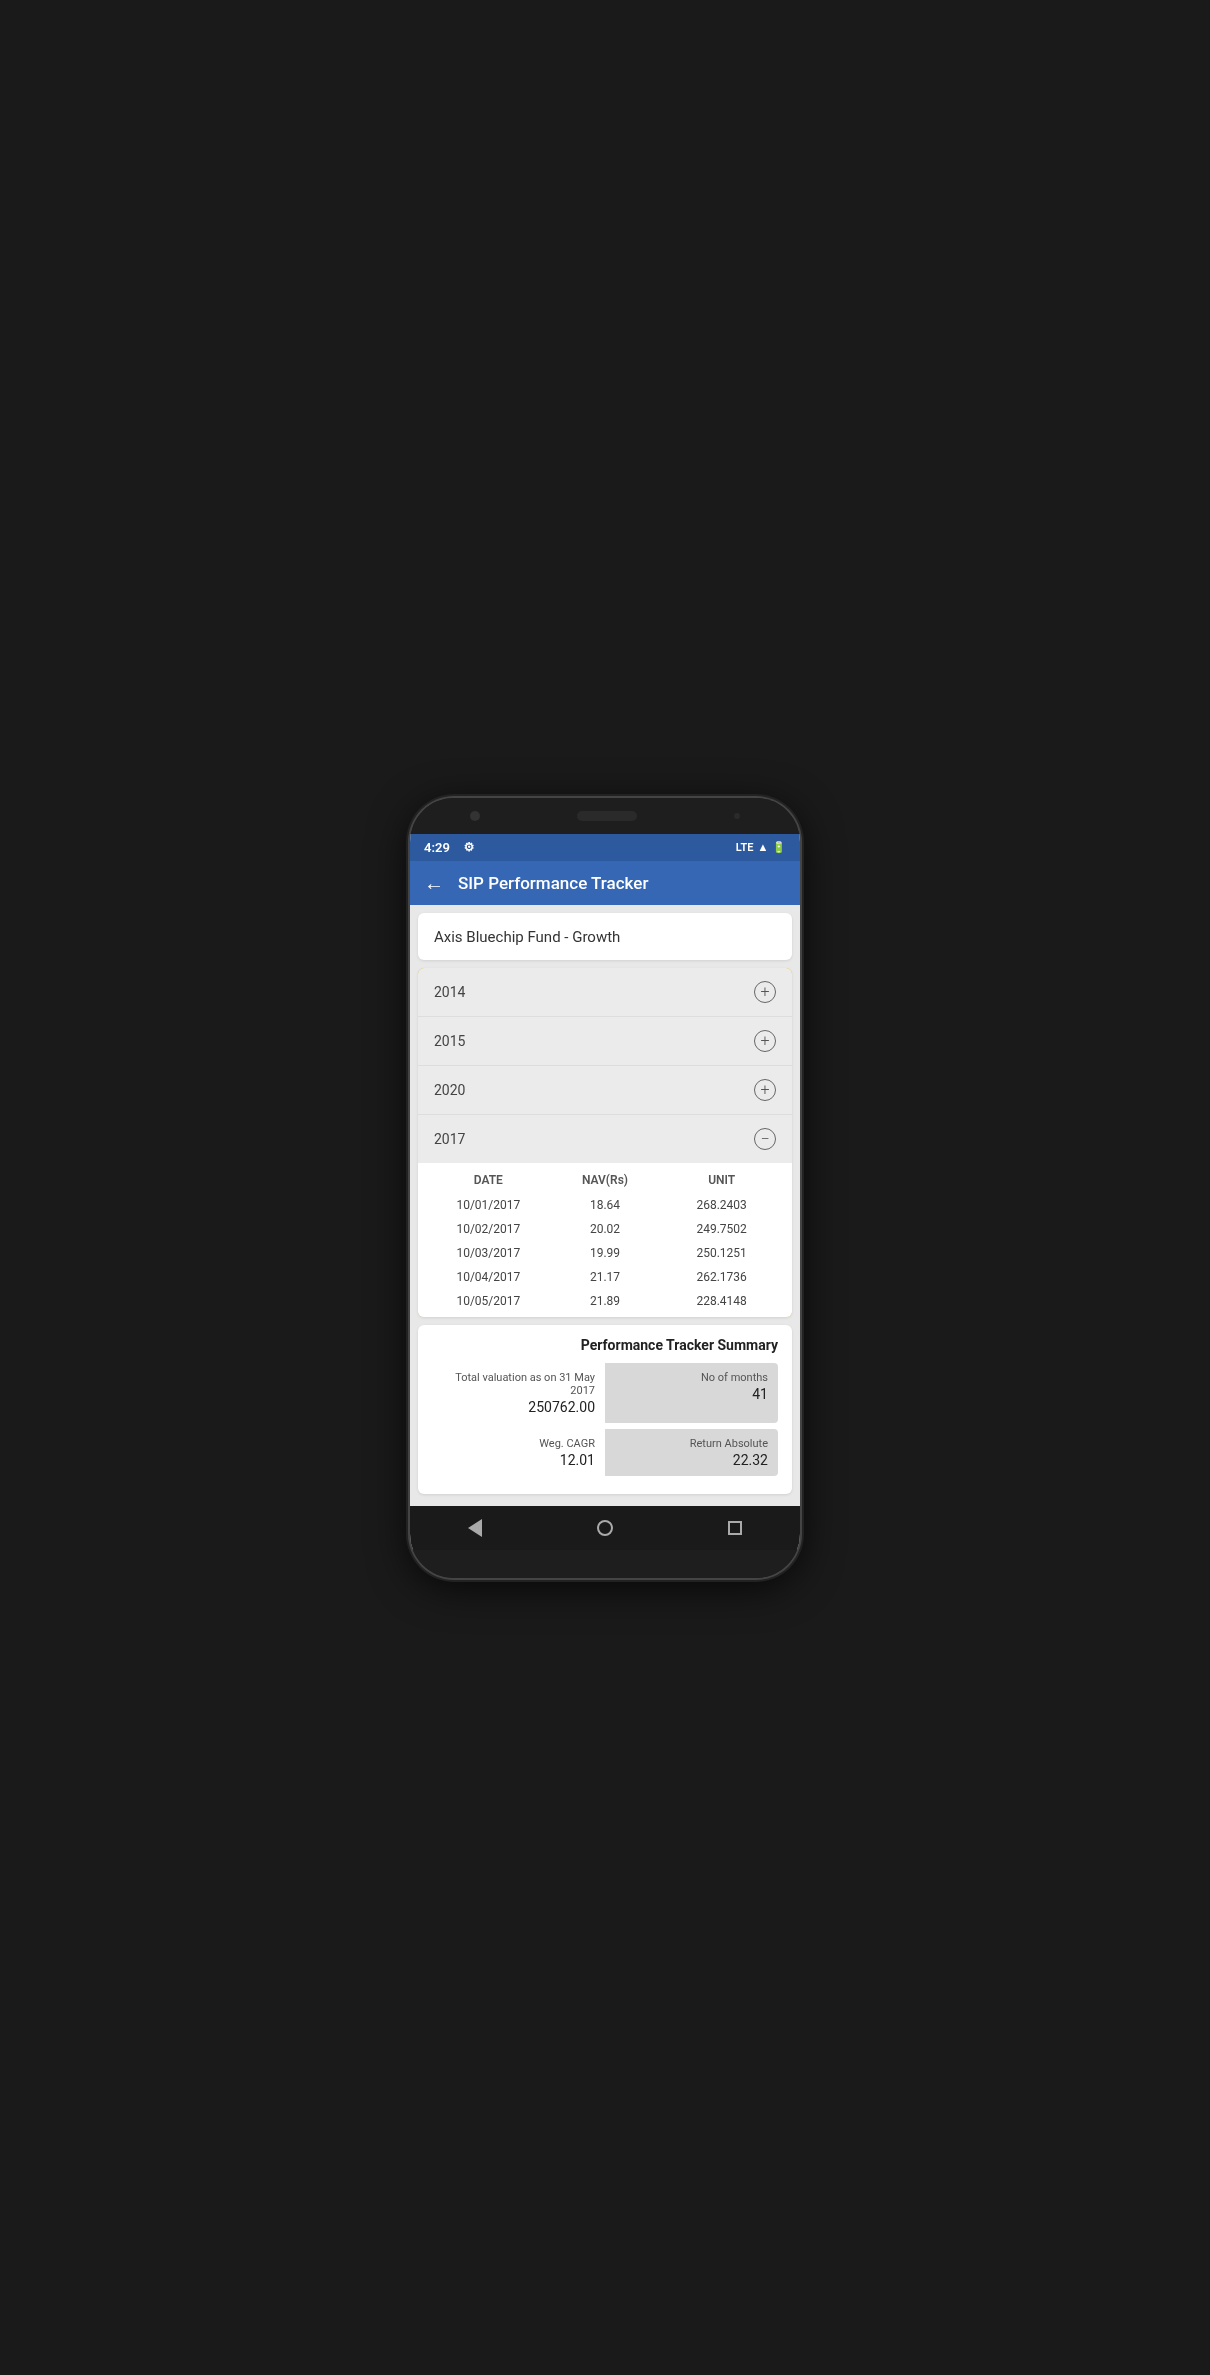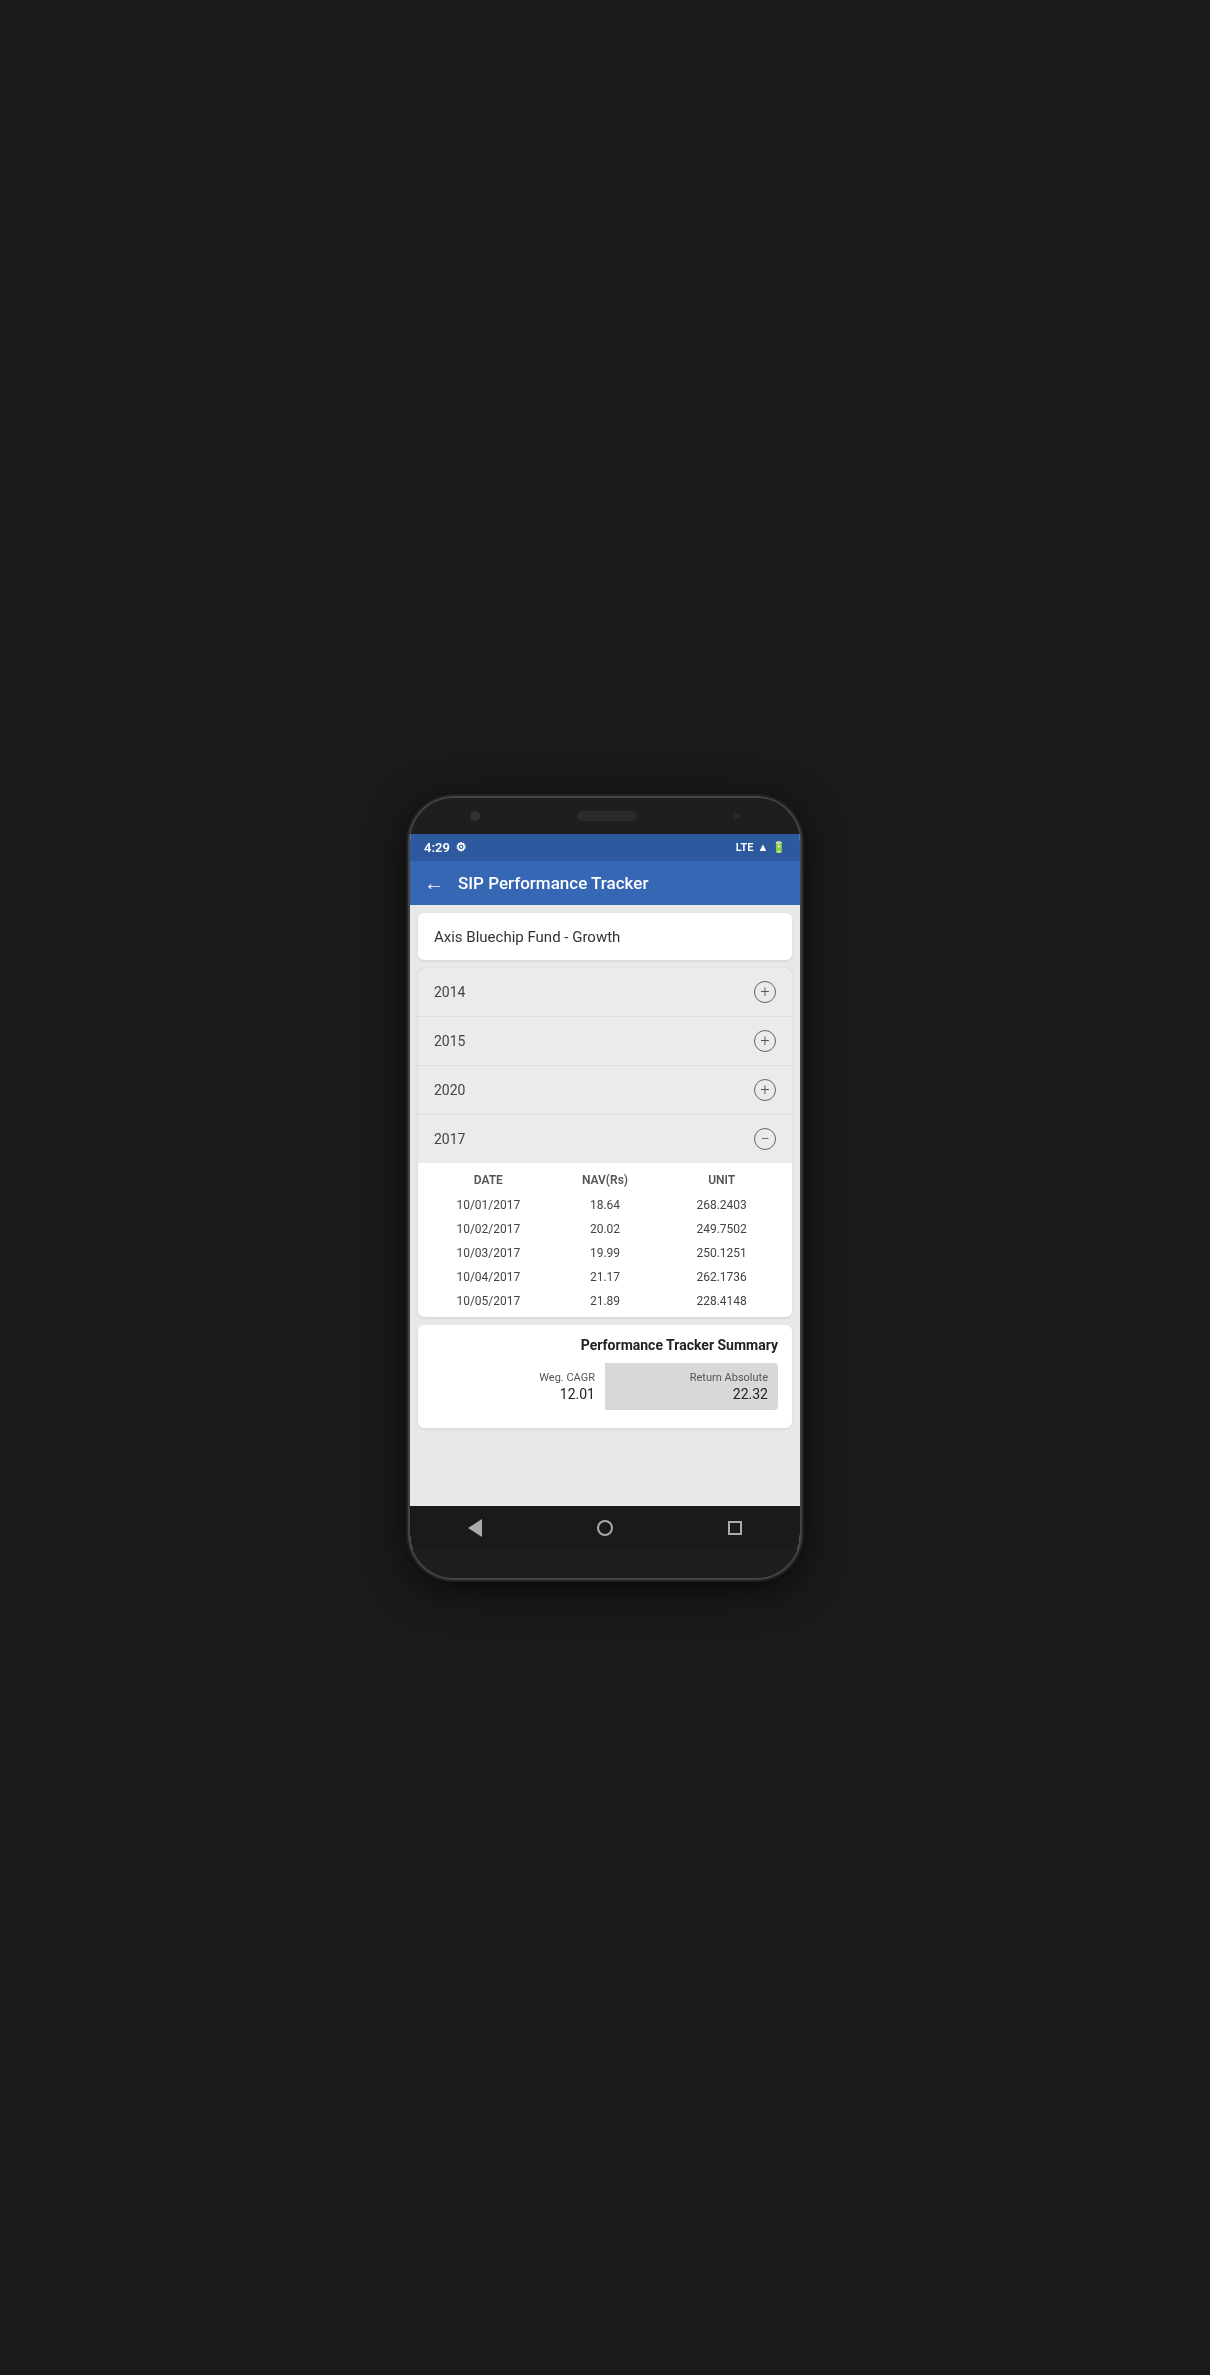--- a/index.html
+++ b/index.html
@@ -62,21 +62,21 @@
     .status-bar {
       background: #2d5a9e;
       padding: 6px 14px;
       display: flex;
       justify-content: space-between;
       align-items: center;
       flex-shrink: 0;
     }
     .status-left {
       display: flex;
-      gap: 6px;
+      gap: 14px;
       color: white;
       font-size: 13px;
       font-weight: 600;
     }
     .status-right {
       display: flex;
       align-items: center;
       gap: 4px;
       color: white;
       font-size: 11px;
@@ -377,20 +377,30 @@
             </div>
           </div>
         </div>
 
       </div>
 
       <div class="summary-card">
         <div class="summary-title">Performance Tracker Summary</div>
 
 
+        <div class="summary-row">
+          <div class="summary-cell-left">
+            <div class="summary-label">Total valuation as on 31 May 2017</div>
+            <div class="summary-value">250762.00</div>
+          </div>
+          <div class="summary-cell-right">
+            <div class="summary-label">No of months</div>
+            <div class="summary-value">41</div>
+          </div>
+        </div>
 
         <div class="summary-row">
           <div class="summary-cell-left">
             <div class="summary-label">Weg. CAGR</div>
             <div class="summary-value">12.01</div>
           </div>
           <div class="summary-cell-right">
             <div class="summary-label">Return Absolute</div>
             <div class="summary-value">22.32</div>
           </div>

